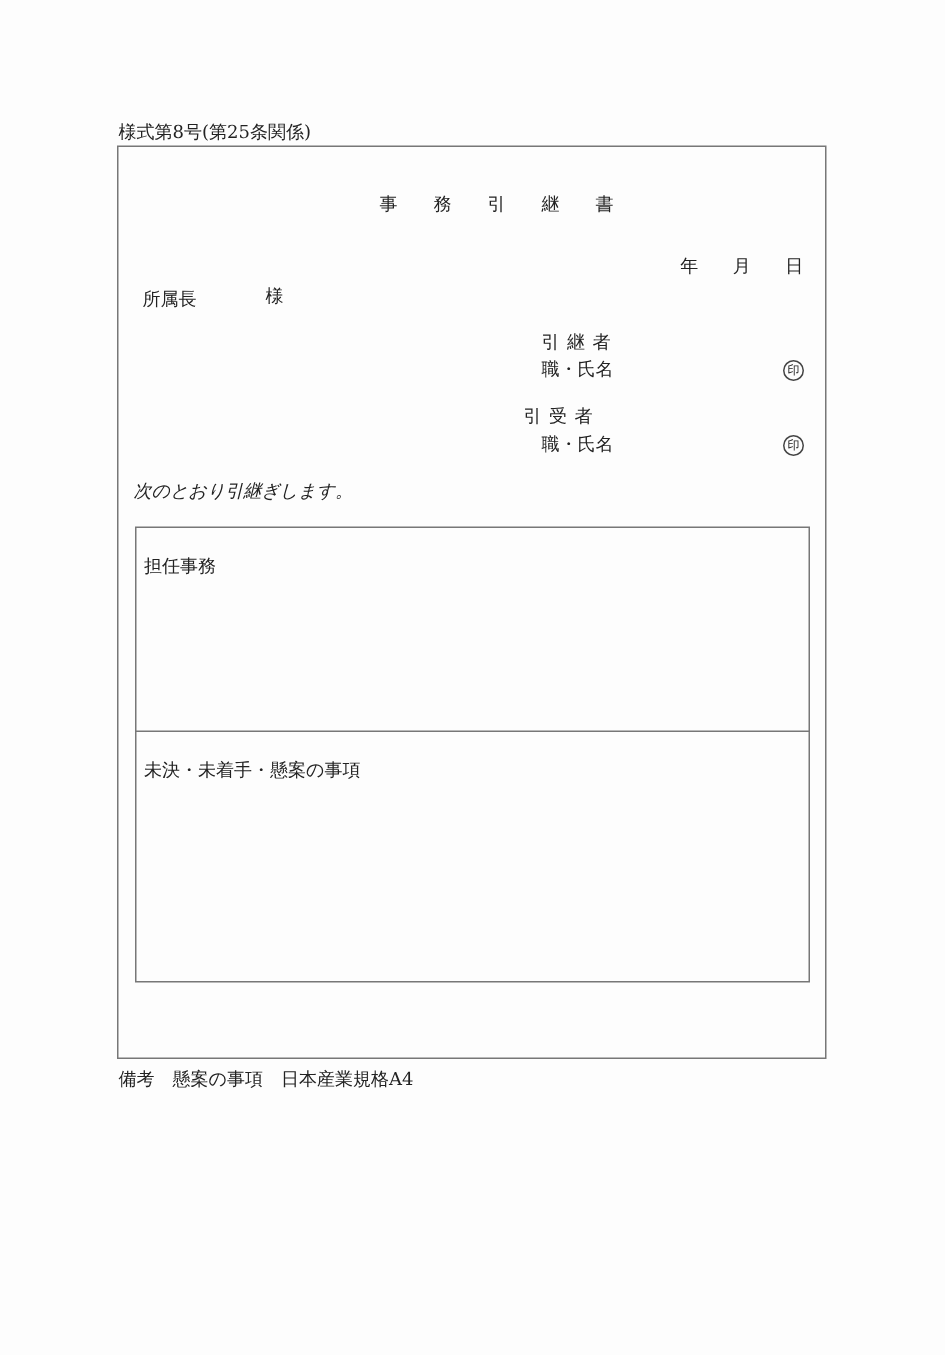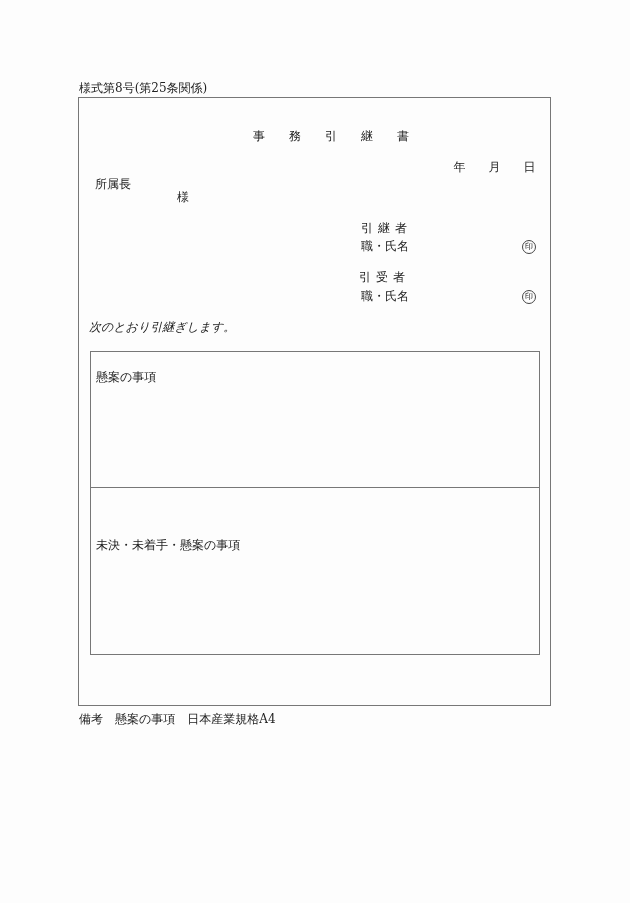--- a/index.html
+++ b/index.html
@@ -17,38 +17,38 @@
 <body>
 
 <div class="abs" style="left:79px; top:80px;text-align:right;">様式第8号(第25条関係)</div>
 
 <div class="outer"></div>
 
 <div class="abs title" style="left:241px; top:128px;">
   <span>事</span><span>務</span><span>引</span><span>継</span><span>書</span>
 </div>
 
-<div class="abs date" style="left:442px; top:159px;">
+<div class="abs date" style="left:442px; top:169px;">
   <span>年</span><span>月</span><span>日</span>
 </div>
 
-<div class="abs" style="left:95px; top:176px;">所属長</div>
+<div class="abs" style="left:95px; top:191px;">所属長</div>
 <div class="abs" style="left:177px; top:189px;">様</div>
 
 <div class="abs spaced" style="left:361px; top:220px;">引継者</div>
 <div class="abs" style="left:361px; top:238px;">職・氏名</div>
 <div class="abs" style="left:522px; top:238px;"><span class="seal">印</span></div>
 
-<div class="abs spaced" style="left:359px; top:269px;">引受者</div>
+<div class="abs spaced" style="left:349px; top:269px;">引受者</div>
 <div class="abs" style="left:361px; top:288px;">職・氏名</div>
 <div class="abs" style="left:522px; top:288px;"><span class="seal">印</span></div>
 
 <div class="abs" style="left:89px; top:319px;font-style:italic;">次のとおり引継ぎします。</div>
 
 <div class="inner"></div>
 <div class="divider"></div>
 
-<div class="abs" style="left:96px; top:369px;">懸案の事項</div>
-<div class="abs" style="left:96px; top:505px;margin-top:32px;">未決・未着手・懸案の事項</div>
+<div class="abs" style="left:96px; top:369px;">担任事務</div>
+<div class="abs" style="left:96px; top:505px;">未決・未着手・懸案の事項</div>
 
 <div class="abs" style="left:79px; top:711px;">
   <span>備考</span><span>　</span><span>懸案の事項　日本産業規格A4</span>
 </div>
 
 </body></html>

